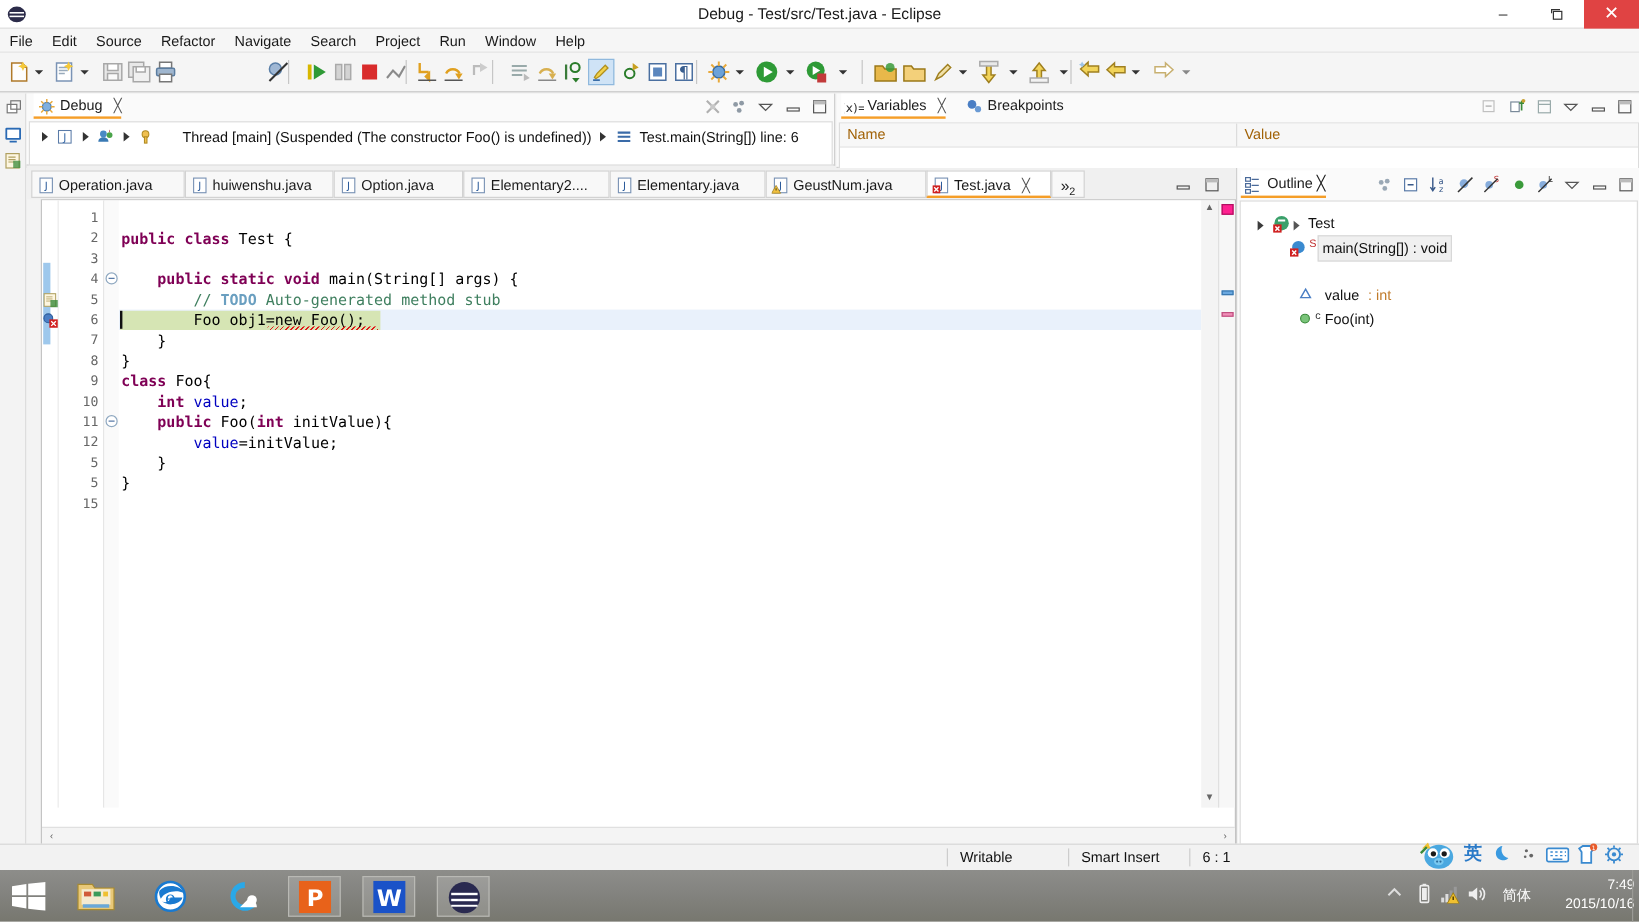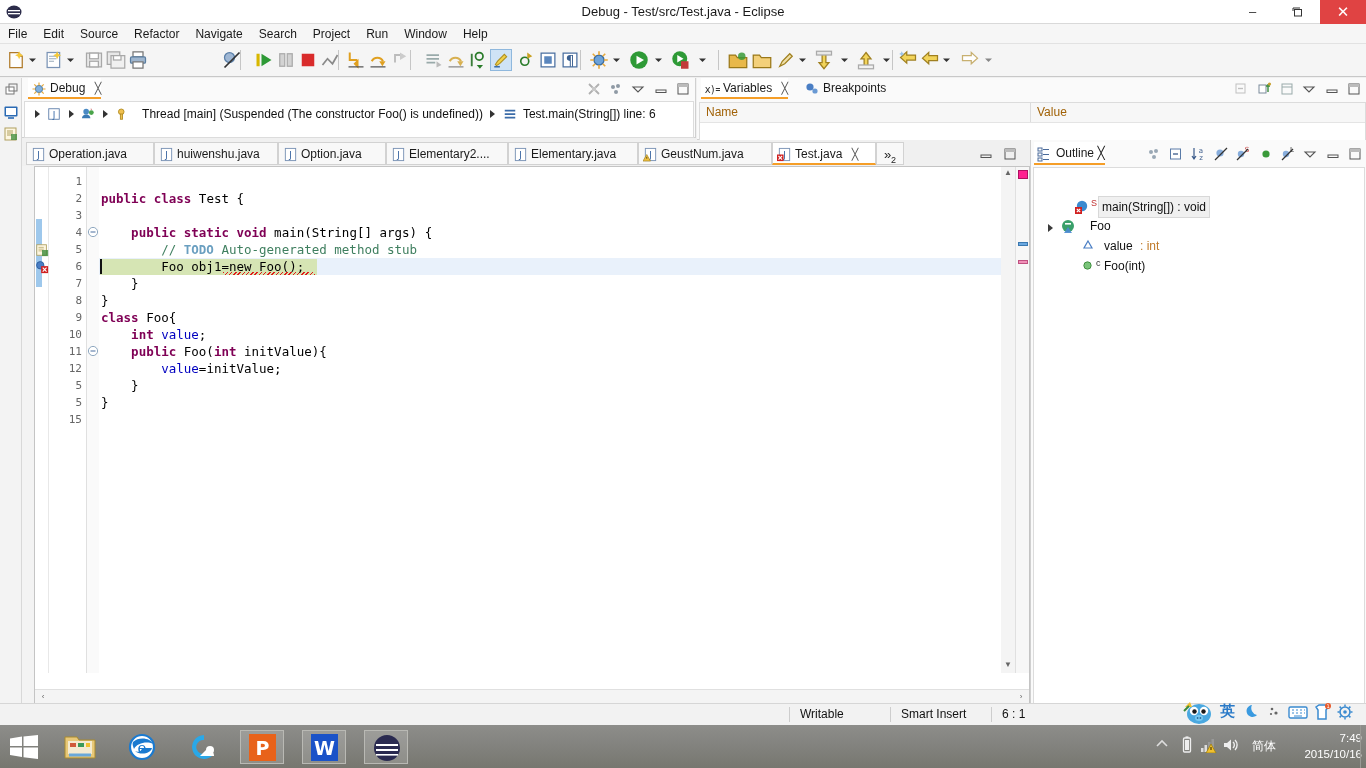--- a/index.html
+++ b/index.html
@@ -603,21 +603,21 @@
         <circle cx="5.5" cy="6" r="3" fill="#4a8ac4"></circle>
         <path d="M1 13 c0-2.6 2-4 4.5-4 s4.5 1.4 4.5 4 z" fill="#3a7ab4"></path>
         <circle cx="11" cy="7" r="2.6" fill="#4aa44a"></circle>
         <path d="M10.5 2 l1 1.6 l-1 1 z" fill="#c04a4a"></path>
       </svg>
       <span class="arrow-right"></span>
       <svg width="14" height="14" viewBox="0 0 16 16" class="stack-seg">
         <circle cx="6" cy="5.5" r="3.2" fill="#f0c050" stroke="#b08a20"></circle>
         <rect x="5" y="8" width="2.4" height="6" fill="#f0c050" stroke="#b08a20"></rect>
       </svg>
-      <span class="stack-seg" style="margin-left:9px">Thread [main] (Suspended (The constructor Foo() is undefined))</span>
+      <span class="stack-seg" style="margin-left:19px">Thread [main] (Suspended (The constructor Foo() is undefined))</span>
       <span class="arrow-right"></span>
       <svg width="14" height="14" viewBox="0 0 16 16" class="stack-seg">
         <path d="M2 4 h12 M2 8 h12 M2 12 h12" stroke="#3a6ba8" stroke-width="2"></path>
       </svg>
       <span class="stack-seg" style="margin-left:3px">Test.main(String[]) line: 6</span>
     </div>
   </div>
 </div>
 
 <div class="vars-view">
@@ -889,40 +889,42 @@
       </svg>
       <svg class="vtool" viewBox="0 0 16 16">
         <rect x="3" y="3" width="10" height="10" fill="none" stroke="#555"></rect>
         <rect x="3" y="3" width="10" height="3" fill="#bbb"></rect>
       </svg>
     </div>
   </div>
 
   <div class="ol-body">
 
+    <div class="ol-row" style="left:0;top:8px;width:330px">
+      <span class="ol-tri" style="left:14px;top:8px"></span>
+      <svg class="ol-ico" style="left:26px;top:2px" viewBox="0 0 16 16">
+        <circle cx="8" cy="8" r="6" fill="#3aa06a"></circle>
+        <path d="M5 5 h6 v1.6 h-6 z" fill="#fff"></path>
+        <rect x="1" y="9" width="7" height="7" fill="#d02020"></rect>
+        <path d="M2.8 10.8 l3.4 3.4 M6.2 10.8 l-3.4 3.4" stroke="#fff" stroke-width="1.2"></path>
+      </svg>
+      <span class="ol-tri" style="left:44px;top:8px;border-left-color:#555"></span>
+      <span class="ol-lbl" style="left:56px">Test</span>
+    </div>
 
     <div class="ol-row" style="left:0;top:28px;width:330px">
       <svg class="ol-ico" style="left:40px;top:2px" viewBox="0 0 16 16">
         <circle cx="8" cy="8" r="5.2" fill="#3a8ad0"></circle>
         <rect x="1" y="9" width="7" height="7" fill="#d02020"></rect>
         <path d="M2.8 10.8 l3.4 3.4 M6.2 10.8 l-3.4 3.4" stroke="#fff" stroke-width="1.2"></path>
       </svg>
       <span style="position:absolute;left:57px;top:-3px;font-size:9px;color:#c03030">S</span>
       <span class="ol-lbl" style="left:64px;background:#f0f0f0;padding:0 3px;border:1px solid #d8d8d8">main(String[]) : void</span>
     </div>
 
-    <div class="ol-row" style="left:0;top:48px;width:330px">
-      <span class="ol-tri" style="left:14px;top:8px"></span>
-      <svg class="ol-ico" style="left:26px;top:2px" viewBox="0 0 16 16">
-        <circle cx="8" cy="8" r="6" fill="#3aa06a"></circle>
-        <path d="M5 5 h6 v1.6 h-6 z" fill="#fff"></path>
-        <path d="M4 15 L8 9 L12 15 z" fill="#4a8ad0" opacity=".9"></path>
-      </svg>
-      <span class="ol-lbl" style="left:56px">Foo</span>
-    </div>
 
     <div class="ol-row" style="left:0;top:68px;width:330px">
       <svg class="ol-ico" style="left:48px;top:3px;width:12px;height:12px" viewBox="0 0 12 12">
         <path d="M6 2 L10 9 L2 9 z" fill="none" stroke="#4a7ec4" stroke-width="1.2"></path>
       </svg>
       <span class="ol-lbl" style="left:70px">value</span>
       <span class="ol-lbl type-ann" style="left:106px"> : int</span>
     </div>
 
     <div class="ol-row" style="left:0;top:88px;width:330px">

